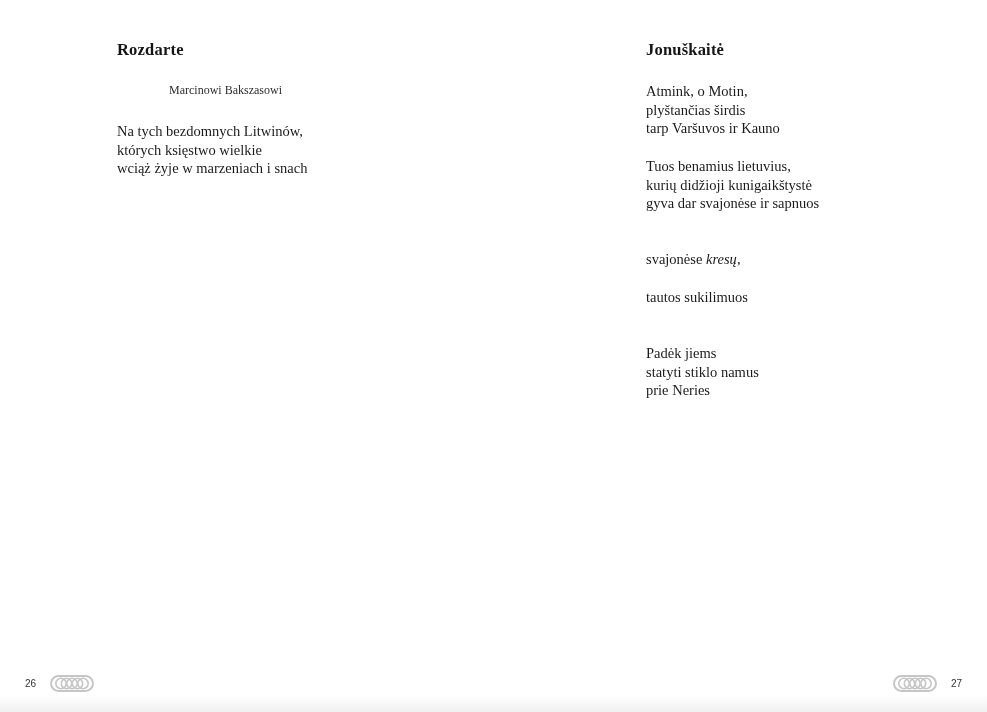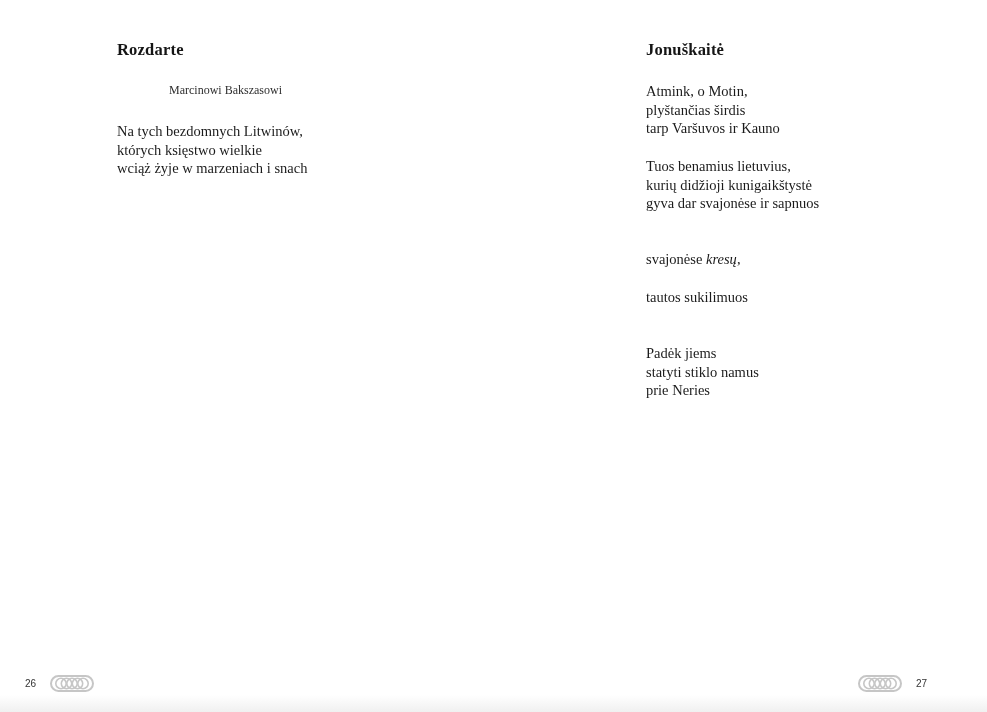--- a/index.html
+++ b/index.html
@@ -59,21 +59,21 @@
   .translator-note span { display: block; }
 
   .folio {
     position: absolute;
     top: 675px;
     display: flex;
     align-items: center;
     gap: 14px;
   }
   .folio-left  { left: 25px; }
-  .folio-right { left: 858px; }
+  .folio-right { left: 893px; }
   .page-number {
     font-family: "Liberation Sans", "DejaVu Sans", sans-serif;
     font-size: 10px;
     line-height: 17px;
     color: #333333;
   }
   .ornament {
     display: inline-block;
     width: 44px;
     height: 17px;

